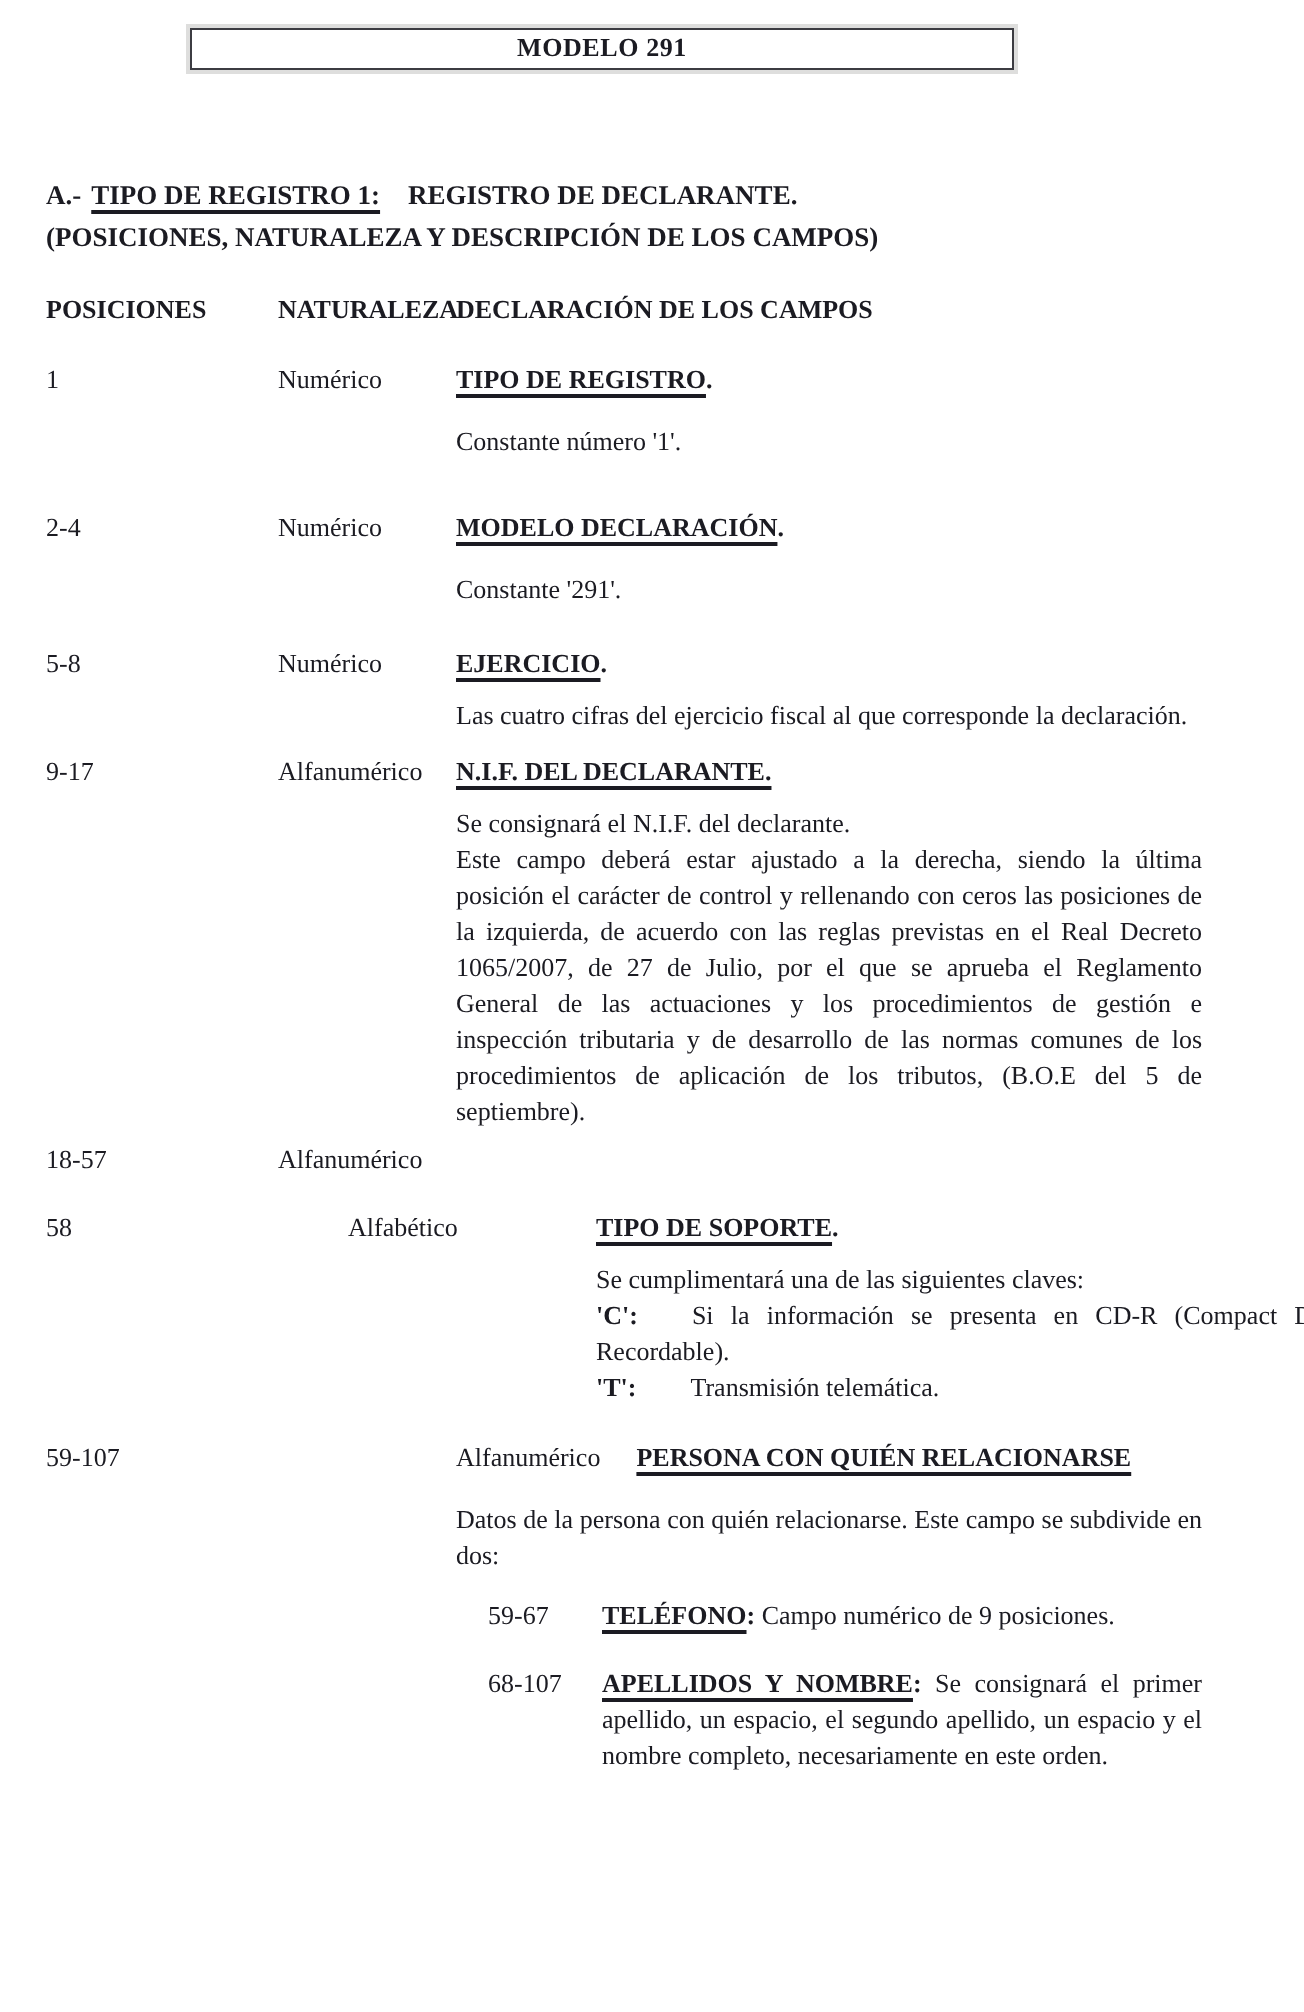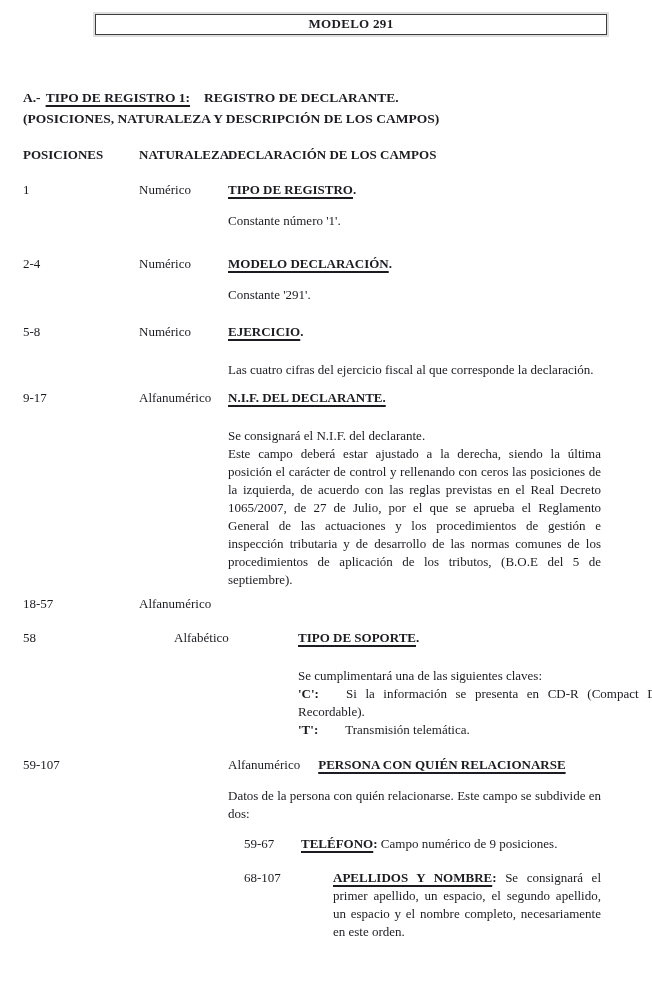--- a/index.html
+++ b/index.html
@@ -11,21 +11,21 @@
     color: #1b1b22;
     font-family: "Liberation Serif", "DejaVu Serif", serif;
     font-size: 13px;
     position: relative;
     overflow: hidden;
   }
   .content { padding: 0 23px; }
 
   .title-box {
     margin: 14px 0 0 95px;
-    width: 512px;
+    width: 412px;
     height: 21px;
     border: 1.5px solid #3c3c42;
     box-shadow: 0 0 0 2px #dededd;
     text-align: center;
     font-weight: bold;
     font-size: 13px;
     line-height: 18px;
     letter-spacing: 0.3px;
   }
 
@@ -68,32 +68,32 @@
   .mt17 { margin-top: 17px; }
   .mt25 { margin-top: 25px; }
   .mt19 { margin-top: 19px; }
   .mt10 { margin-top: 10px; }
   .mt06 { margin-top: 6px; }
   .mt16 { margin-top: 16px; gap: 35px; }
 
   .f-suffix { font-weight: bold; }
   .para { margin-top: 13px; text-align: justify; }
   .para.cont { margin-top: 0; }
-  .para.wide { margin-top: 20px; }
+  .para.wide { margin-top: 8px; }
   .keyline { text-align: justify; }
   .key { font-weight: bold; }
   .tab { display: inline-block; width: 27px; }
 
   .sub {
     display: grid;
     grid-template-columns: 57px 1fr;
     padding-left: 16px;
     margin-top: 12px;
   }
-  .sub.mt16s { margin-top: 16px; gap: 32px; }
+  .sub.mt16s { margin-top: 16px; }
   .sub-text { text-align: justify; }
   .sep { font-weight: bold; }
 </style>
 </head>
 <body>
 
 <div class="page">
 
   <div class="title-box">
     <span>MODELO 291</span>

